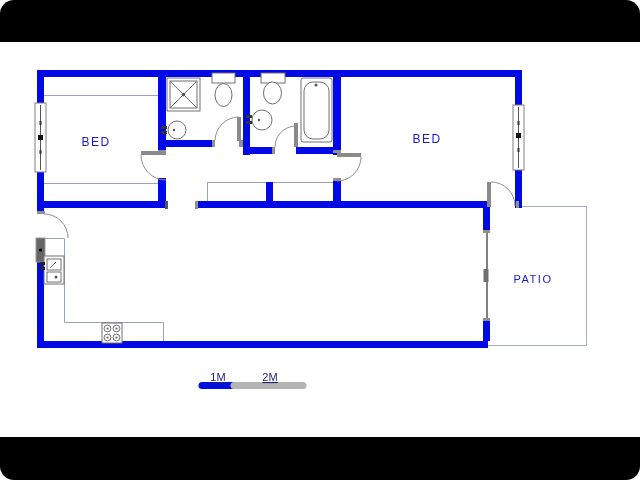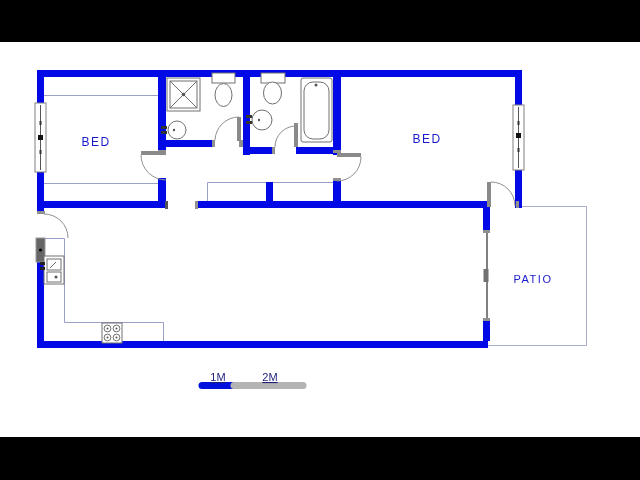--- a/index.html
+++ b/index.html
@@ -1,17 +1,17 @@
 <!DOCTYPE html>
 <html><head>
 <meta charset="utf-8">
 <style>
   html,body{margin:0;padding:0;background:#fff;}
   #stage{position:relative;width:640px;height:480px;background:#ffffff;overflow:hidden;
-         font-family:"Liberation Sans","DejaVu Sans",sans-serif;}
+         font-family:"Liberation Sans","DejaVu Sans",sans-serif;border-radius:14px;}
   svg text{font-family:"Liberation Sans","DejaVu Sans",sans-serif;}
 </style>
 </head>
 <body>
 
 <div id="stage">
 <svg width="640" height="480" viewBox="0 0 640 480">
 
   <rect x="0" y="0" width="640" height="42" fill="#000"></rect>
   <rect x="0" y="437" width="640" height="43" fill="#000"></rect>

